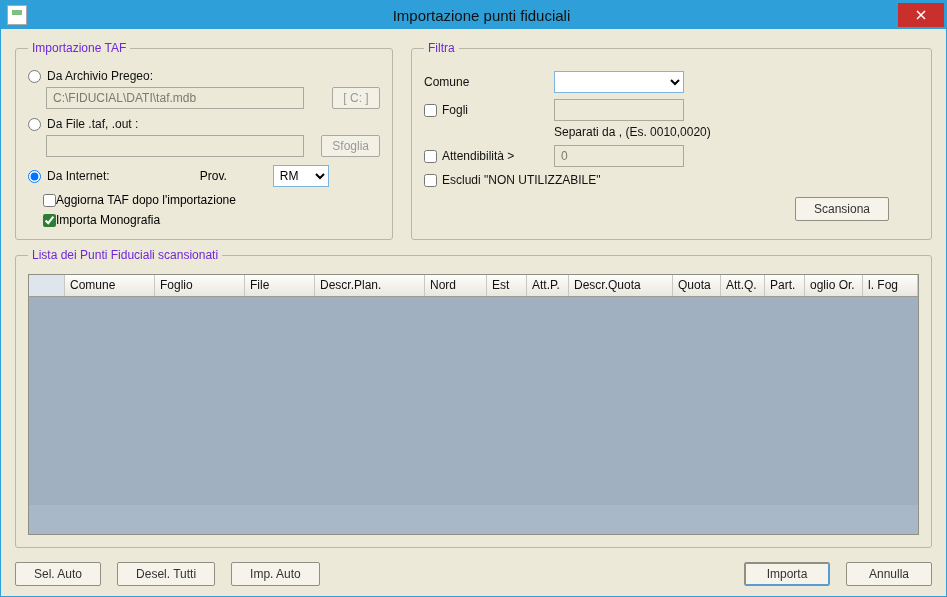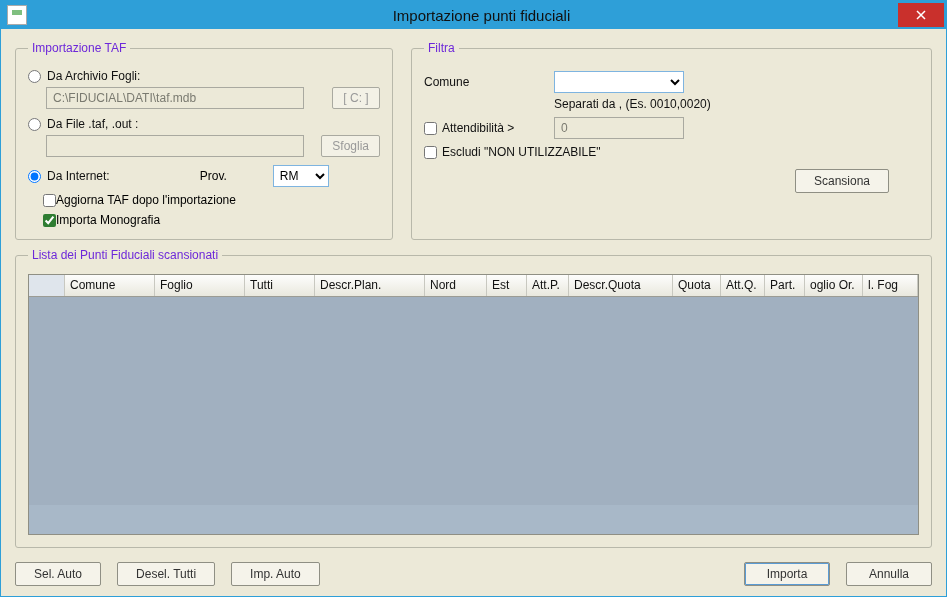--- a/index.html
+++ b/index.html
@@ -72,21 +72,21 @@
     </div>
   </div>
 
   <div class="client">
     <div class="top-row">
       <fieldset class="fs-import">
         <legend>Importazione TAF</legend>
 
         <div class="radio-row">
           <input type="radio" name="src" style="">
-          <span class="radio-label">Da Archivio Fogli:</span>
+          <span class="radio-label">Da Archivio Pregeo:</span>
         </div>
         <div class="inline-row">
           <input type="text" class="flat" style="width: 258px;" readonly="" value="C:\FIDUCIAL\DATI\taf.mdb">
           <button class="btn" disabled="" style="min-width:48px; position:relative;">[ C: ]</button>
         </div>
 
         <div class="radio-row">
           <input type="radio" name="src" style="">
           <span class="radio-label">Da File .taf, .out :</span>
         </div>
@@ -115,20 +115,27 @@
       </fieldset>
 
       <fieldset class="fs-filtra">
         <legend>Filtra</legend>
 
         <div class="filtra-row">
           <span class="filtra-label">Comune</span>
           <select class="select-flat" style="width:130px;"><option></option></select>
         </div>
 
+        <div class="filtra-row">
+          <span class="filtra-label check">
+            <input type="checkbox" style="">
+            <span>Fogli</span>
+          </span>
+          <input type="text" class="flat" style="width: 130px;" readonly="">
+        </div>
         <div class="hint">Separati da , (Es. 0010,0020)</div>
 
         <div class="filtra-row">
           <span class="filtra-label check">
             <input type="checkbox" style="">
             <span>Attendibilità &gt;</span>
           </span>
           <input type="text" class="flat" style="width: 130px;" readonly="" value="0">
         </div>
 
@@ -145,21 +152,21 @@
       </fieldset>
     </div>
 
     <fieldset class="fs-list" style="flex:1;">
       <legend>Lista dei Punti Fiduciali scansionati</legend>
       <div class="table-wrap">
         <div class="thead">
           <div class="th" style="width:36px"></div>
           <div class="th" style="width:90px">Comune</div>
           <div class="th" style="width:90px">Foglio</div>
-          <div class="th" style="width:70px">Tutti</div>
+          <div class="th" style="width:70px">File</div>
           <div class="th" style="width:110px">Descr.Plan.</div>
           <div class="th" style="width:62px">Nord</div>
           <div class="th" style="width:40px">Est</div>
           <div class="th" style="width:42px">Att.P.</div>
           <div class="th" style="width:104px">Descr.Quota</div>
           <div class="th" style="width:48px">Quota</div>
           <div class="th" style="width:44px">Att.Q.</div>
           <div class="th" style="width:40px">Part.</div>
           <div class="th" style="width:58px">oglio Or.</div>
           <div class="th" style="flex:1">l. Fog</div>

